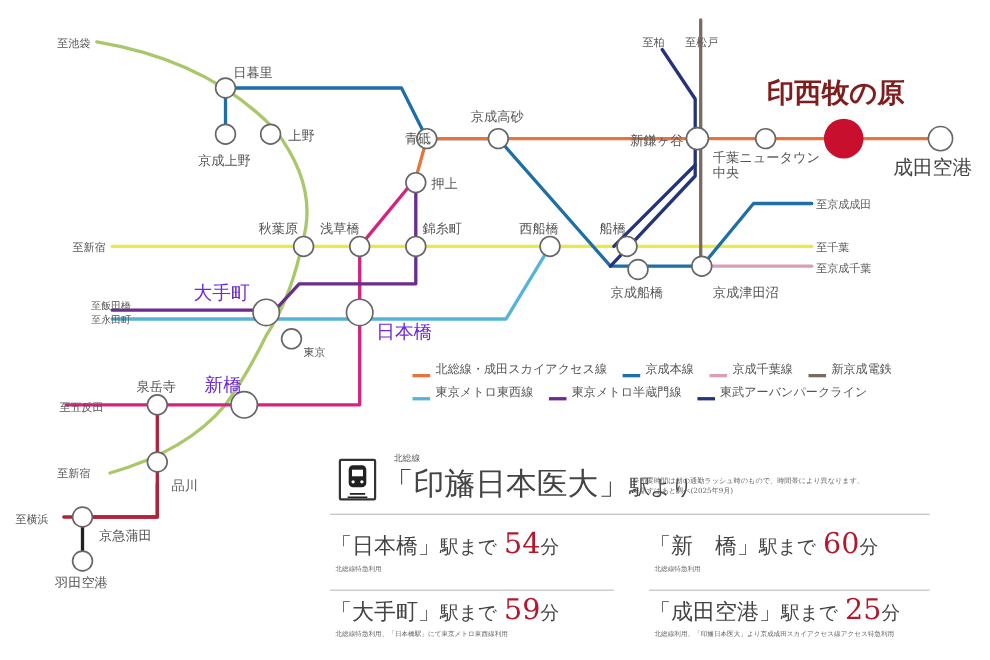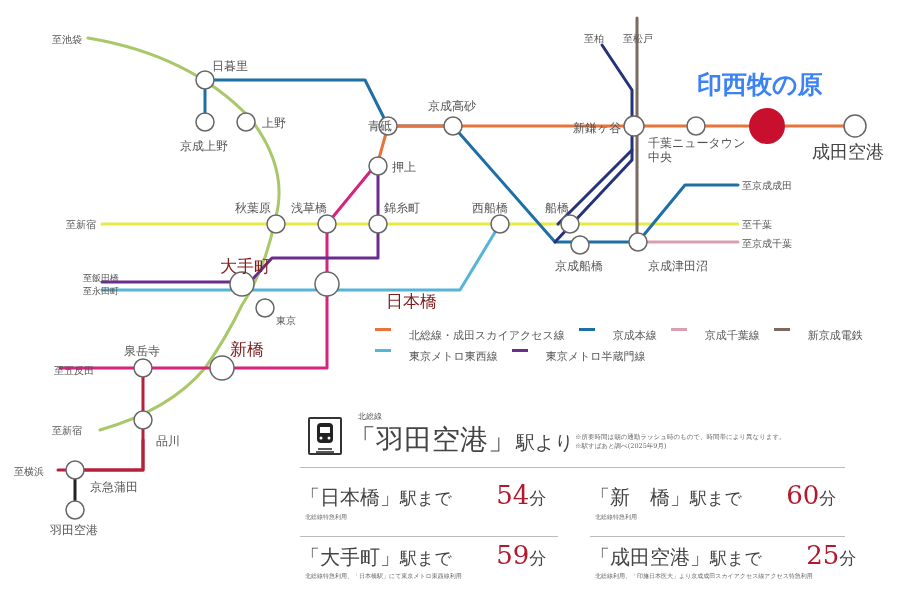--- a/index.html
+++ b/index.html
@@ -3,37 +3,37 @@
 <meta charset="utf-8">
 <style>
   html, body { margin:0; padding:0; background:#ffffff; }
   body { width:900px; height:600px; position:relative; overflow:hidden;
          font-family: "DejaVu Serif", "Liberation Serif", serif; color:#444; }
   svg.map { position:absolute; left:0; top:0; }
   .lbl { position:absolute; white-space:nowrap; color:#555; }
   .s10 { font-size:10px;text-align:center; }
   .s9 { font-size:9px; }
   .s12 { font-size:12px; }
-  .s17 { font-size:17px; color:#7f1d1d;margin-left:44px; }
+  .s17 { font-size:17px; color:#6d28d9; }
   .s18 { font-size:18px; color:#444; }
-  .hl { font-family:"DejaVu Sans","Liberation Sans",sans-serif; font-weight:bold; font-size:25px; color:#3b82f6; }
+  .hl { font-family:"DejaVu Sans","Liberation Sans",sans-serif; font-weight:bold; font-size:25px; color:#7f1d1d; }
   .legend { position:absolute; left:375px; top:325px; width:480px; font-size:11px; color:#555; }
   .legend-row { display:flex; gap:14px; height:21px; align-items:center; }
-  .legend-item { display:flex; align-items:flex-start; gap:18px; white-space:nowrap; }
+  .legend-item { display:flex; align-items:flex-end; gap:5px; white-space:nowrap; }
   .legend-swatch { width:16px; height:3px; display:inline-block; }
   .info { position:absolute; left:300px; top:405px; width:580px; }
   .train-box { position:absolute; left:8px; top:12px; width:30px; height:34px; border:2px solid #333; border-radius:2px; }
   .origin-line { position:absolute; left:58px; top:6px; font-size:8px; color:#555; }
   .origin { position:absolute; left:48px; top:16px; font-size:28px; color:#444; }
   .origin .yori { font-size:19px; }
   .note { position:absolute; left:275px; top:28px; font-size:6.5px; color:#666; line-height:9px; }
   .divider { position:absolute; height:1px; background:#bbb; }
   .dest { position:absolute; font-size:20px; color:#444; }
   .dest .made { font-size:17px; }
-  .dest .num { font-size:26px; color:#b4182c;margin-left:38px; }
+  .dest .num { font-size:26px; color:#b4182c; }
   .dest .fun { font-size:17px; }
   .sub { position:absolute; font-size:6px; color:#666; }
 </style>
 </head>
 <body>
 
 <svg class="map" width="900" height="600" viewBox="0 0 900 600">
   <g fill="none" stroke-width="3" stroke-linecap="round" stroke-linejoin="round">
 
     <path d="M88,38 Q190,55 250,118 Q290,170 275,220 Q265,270 242,305 Q225,340 205,368 Q170,410 100,430" stroke="#a8c86a"></path>
@@ -150,36 +150,40 @@
   </div>
   <div class="legend-row">
     <span class="legend-item">
         <span class="legend-swatch" style="background:#55b4d8"></span>
         <span>東京メトロ東西線</span>
       </span>
     <span class="legend-item">
         <span class="legend-swatch" style="background:#6b2c8e"></span>
         <span>東京メトロ半蔵門線</span>
       </span>
+    <span class="legend-item">
+        <span class="legend-swatch" style="background:#25347a"></span>
+        <span>東武アーバンパークライン</span>
+      </span>
   </div>
 </div>
 
 <div class="info">
   <div class="train-box">
     <svg width="30" height="34" viewBox="0 0 30 34">
       <rect x="7" y="4" width="16" height="20" rx="4" fill="#222"></rect>
       <rect x="10" y="8" width="10" height="6" fill="#fff"></rect>
       <circle cx="11" cy="19" r="1.5" fill="#fff"></circle>
       <circle cx="19" cy="19" r="1.5" fill="#fff"></circle>
       <path d="M8,30 L22,30 M6,33 L24,33" stroke="#222" stroke-width="1.5"></path>
     </svg>
   </div>
   <span class="origin-line">北総線</span>
   <div class="origin">
-    <span>「羽田空港」</span><span class="yori">駅より</span>
+    <span>「印旛日本医大」</span><span class="yori">駅より</span>
   </div>
   <div class="note">
     <div>※所要時間は朝の通勤ラッシュ時のもので、時間帯により異なります。</div>
     <div>※駅すぱあと調べ(2025年9月)</div>
   </div>
   <div class="divider" style="left:0;top:62px;width:545px"></div>
 
   <div class="dest" style="left:0;top:75px">
     <span>「日本橋」</span><span class="made">駅まで</span> <span class="num">54</span><span class="fun">分</span>
   </div>

